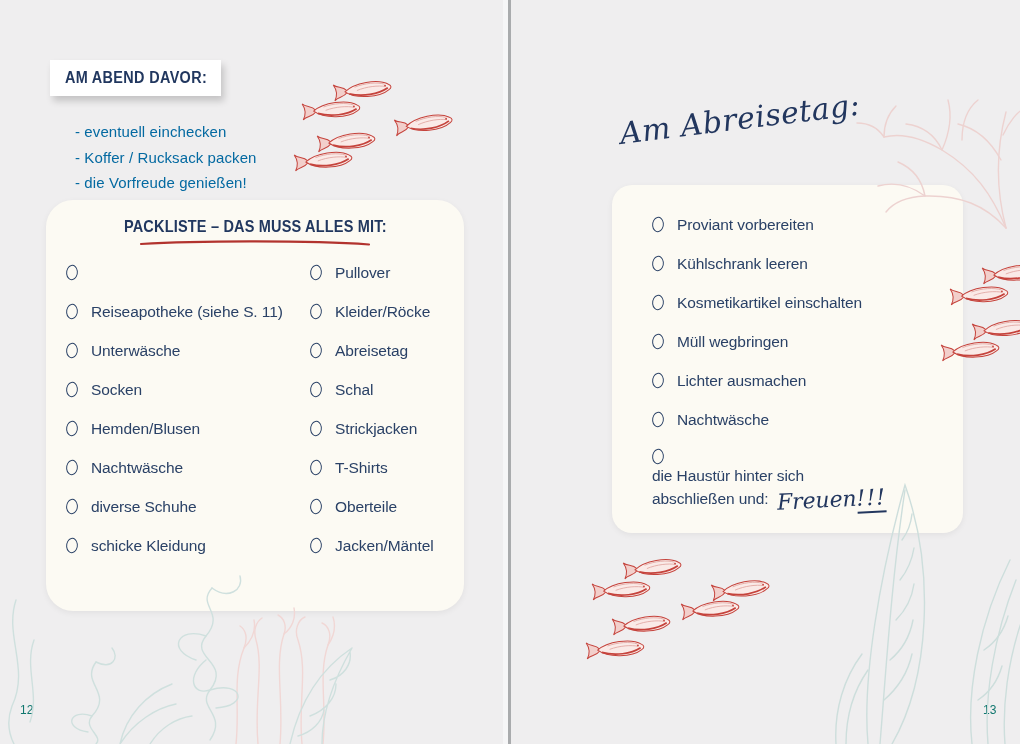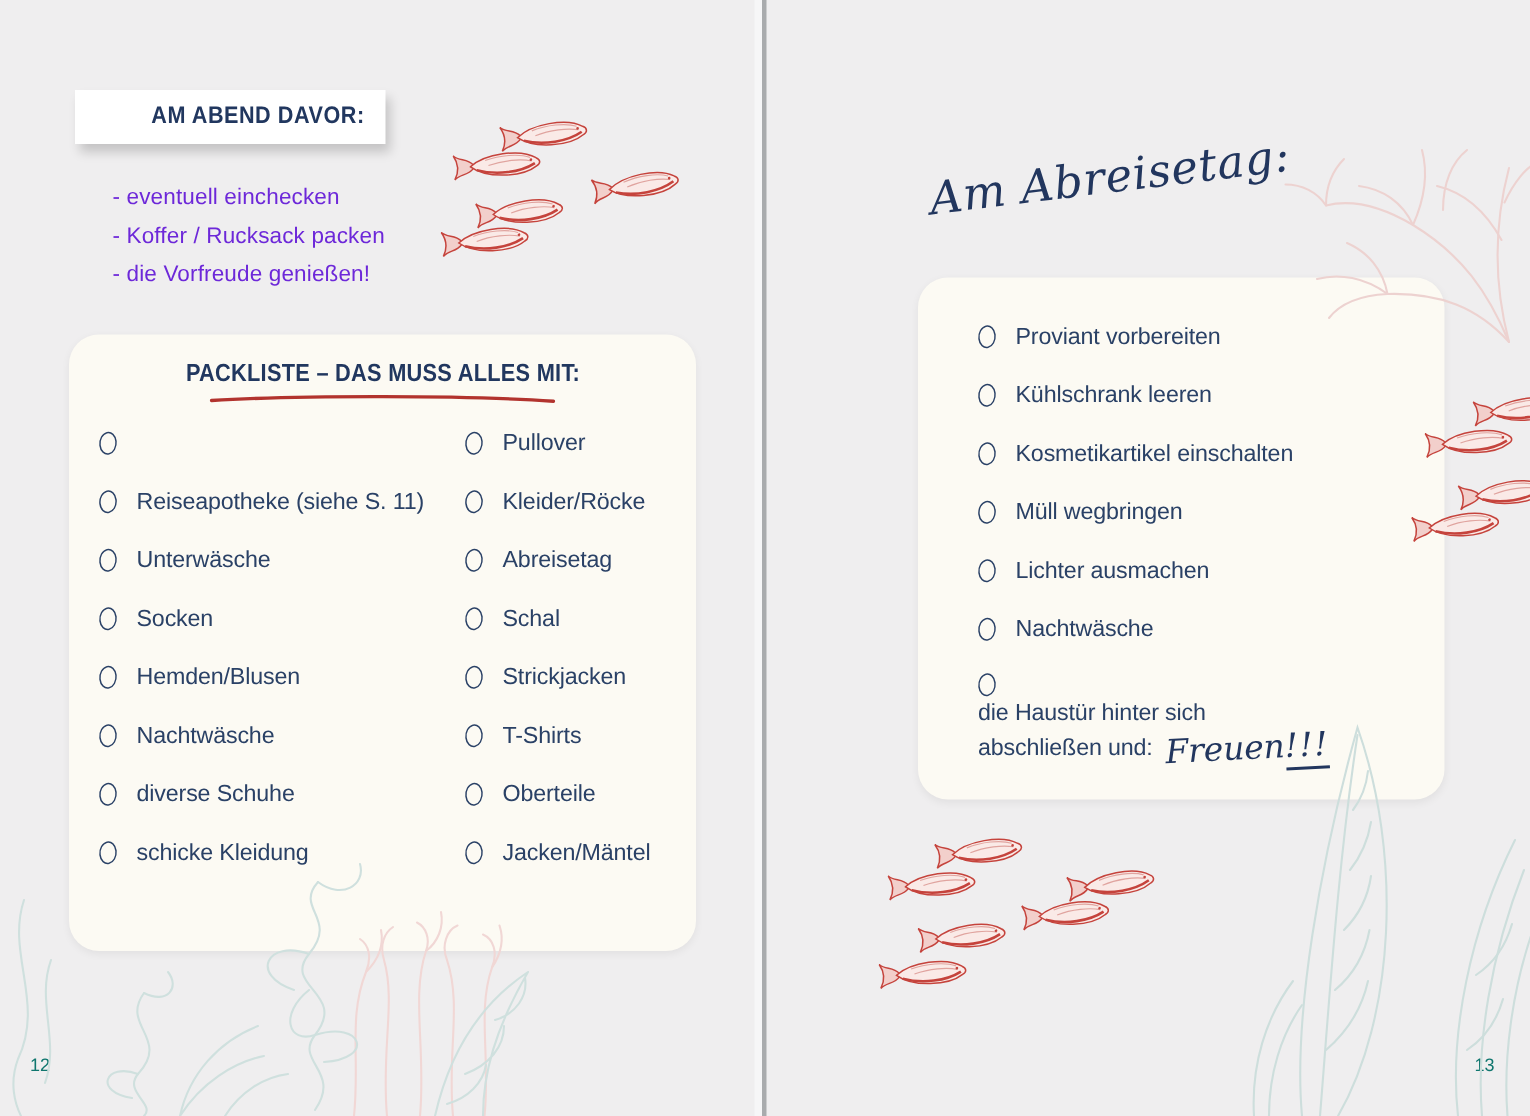--- a/index.html
+++ b/index.html
@@ -14,37 +14,37 @@
   .decor { position:absolute; left:0; top:0; z-index:2; pointer-events:none; }
 
   
   .spine-light { position:absolute; left:503px; top:0; width:5px; height:744px; background:#f6f6f7; z-index:3; }
   .spine { position:absolute; left:508px; top:0; width:3px; height:744px; background:#a9abad; z-index:3; }
 
   
   .sticker {
     position:absolute; left:50px; top:60px; width:171px; height:36px;
     background:#ffffff; box-shadow:3px 5px 7px rgba(0,0,0,0.18);
-    display:flex; align-items:center; justify-content:center; z-index:1;padding-left:36px;
+    display:flex; align-items:center; justify-content:center; z-index:1;
   }
   .sticker-text {
     font-weight:bold; font-size:16px; color:#21375f; letter-spacing:0.4px;
     transform:scaleX(0.9); white-space:nowrap;
   }
 
   
   .dash-list { position:absolute; left:75px; top:119px; margin:0; padding:0; list-style:none; z-index:1; }
-  .dash-list li { font-size:15px; color:#6d28d9; line-height:25.5px; letter-spacing:0.1px; }
+  .dash-list li { font-size:15px; color:#0369a1; line-height:25.5px; letter-spacing:0.1px; }
 
   
   .card {
     position:absolute; background:#fcfaf3; border-radius:20px;
     box-shadow:0 2px 6px rgba(0,0,0,0.06); z-index:1;
   }
-  .card-left  { left:46px;  top:223px; width:418px; height:411px; }
+  .card-left  { left:46px;  top:200px; width:418px; height:411px;border-radius:27px; }
   .card-right { left:612px; top:185px; width:305px; height:348px;padding-left:46px; }
 
   .card-title-wrap { position:absolute; top:17px; left:0; width:100%; text-align:center; }
   .card-title {
     display:inline-block; font-weight:bold; font-size:16.5px; color:#21375f;
     letter-spacing:0.2px; transform:scaleX(0.88); white-space:nowrap;
   }
   .title-underline { position:absolute; top:39px; left:50%; transform:translateX(-50%); }
 
   .cols { position:absolute; top:53px; left:20px; right:8px; display:flex; }

